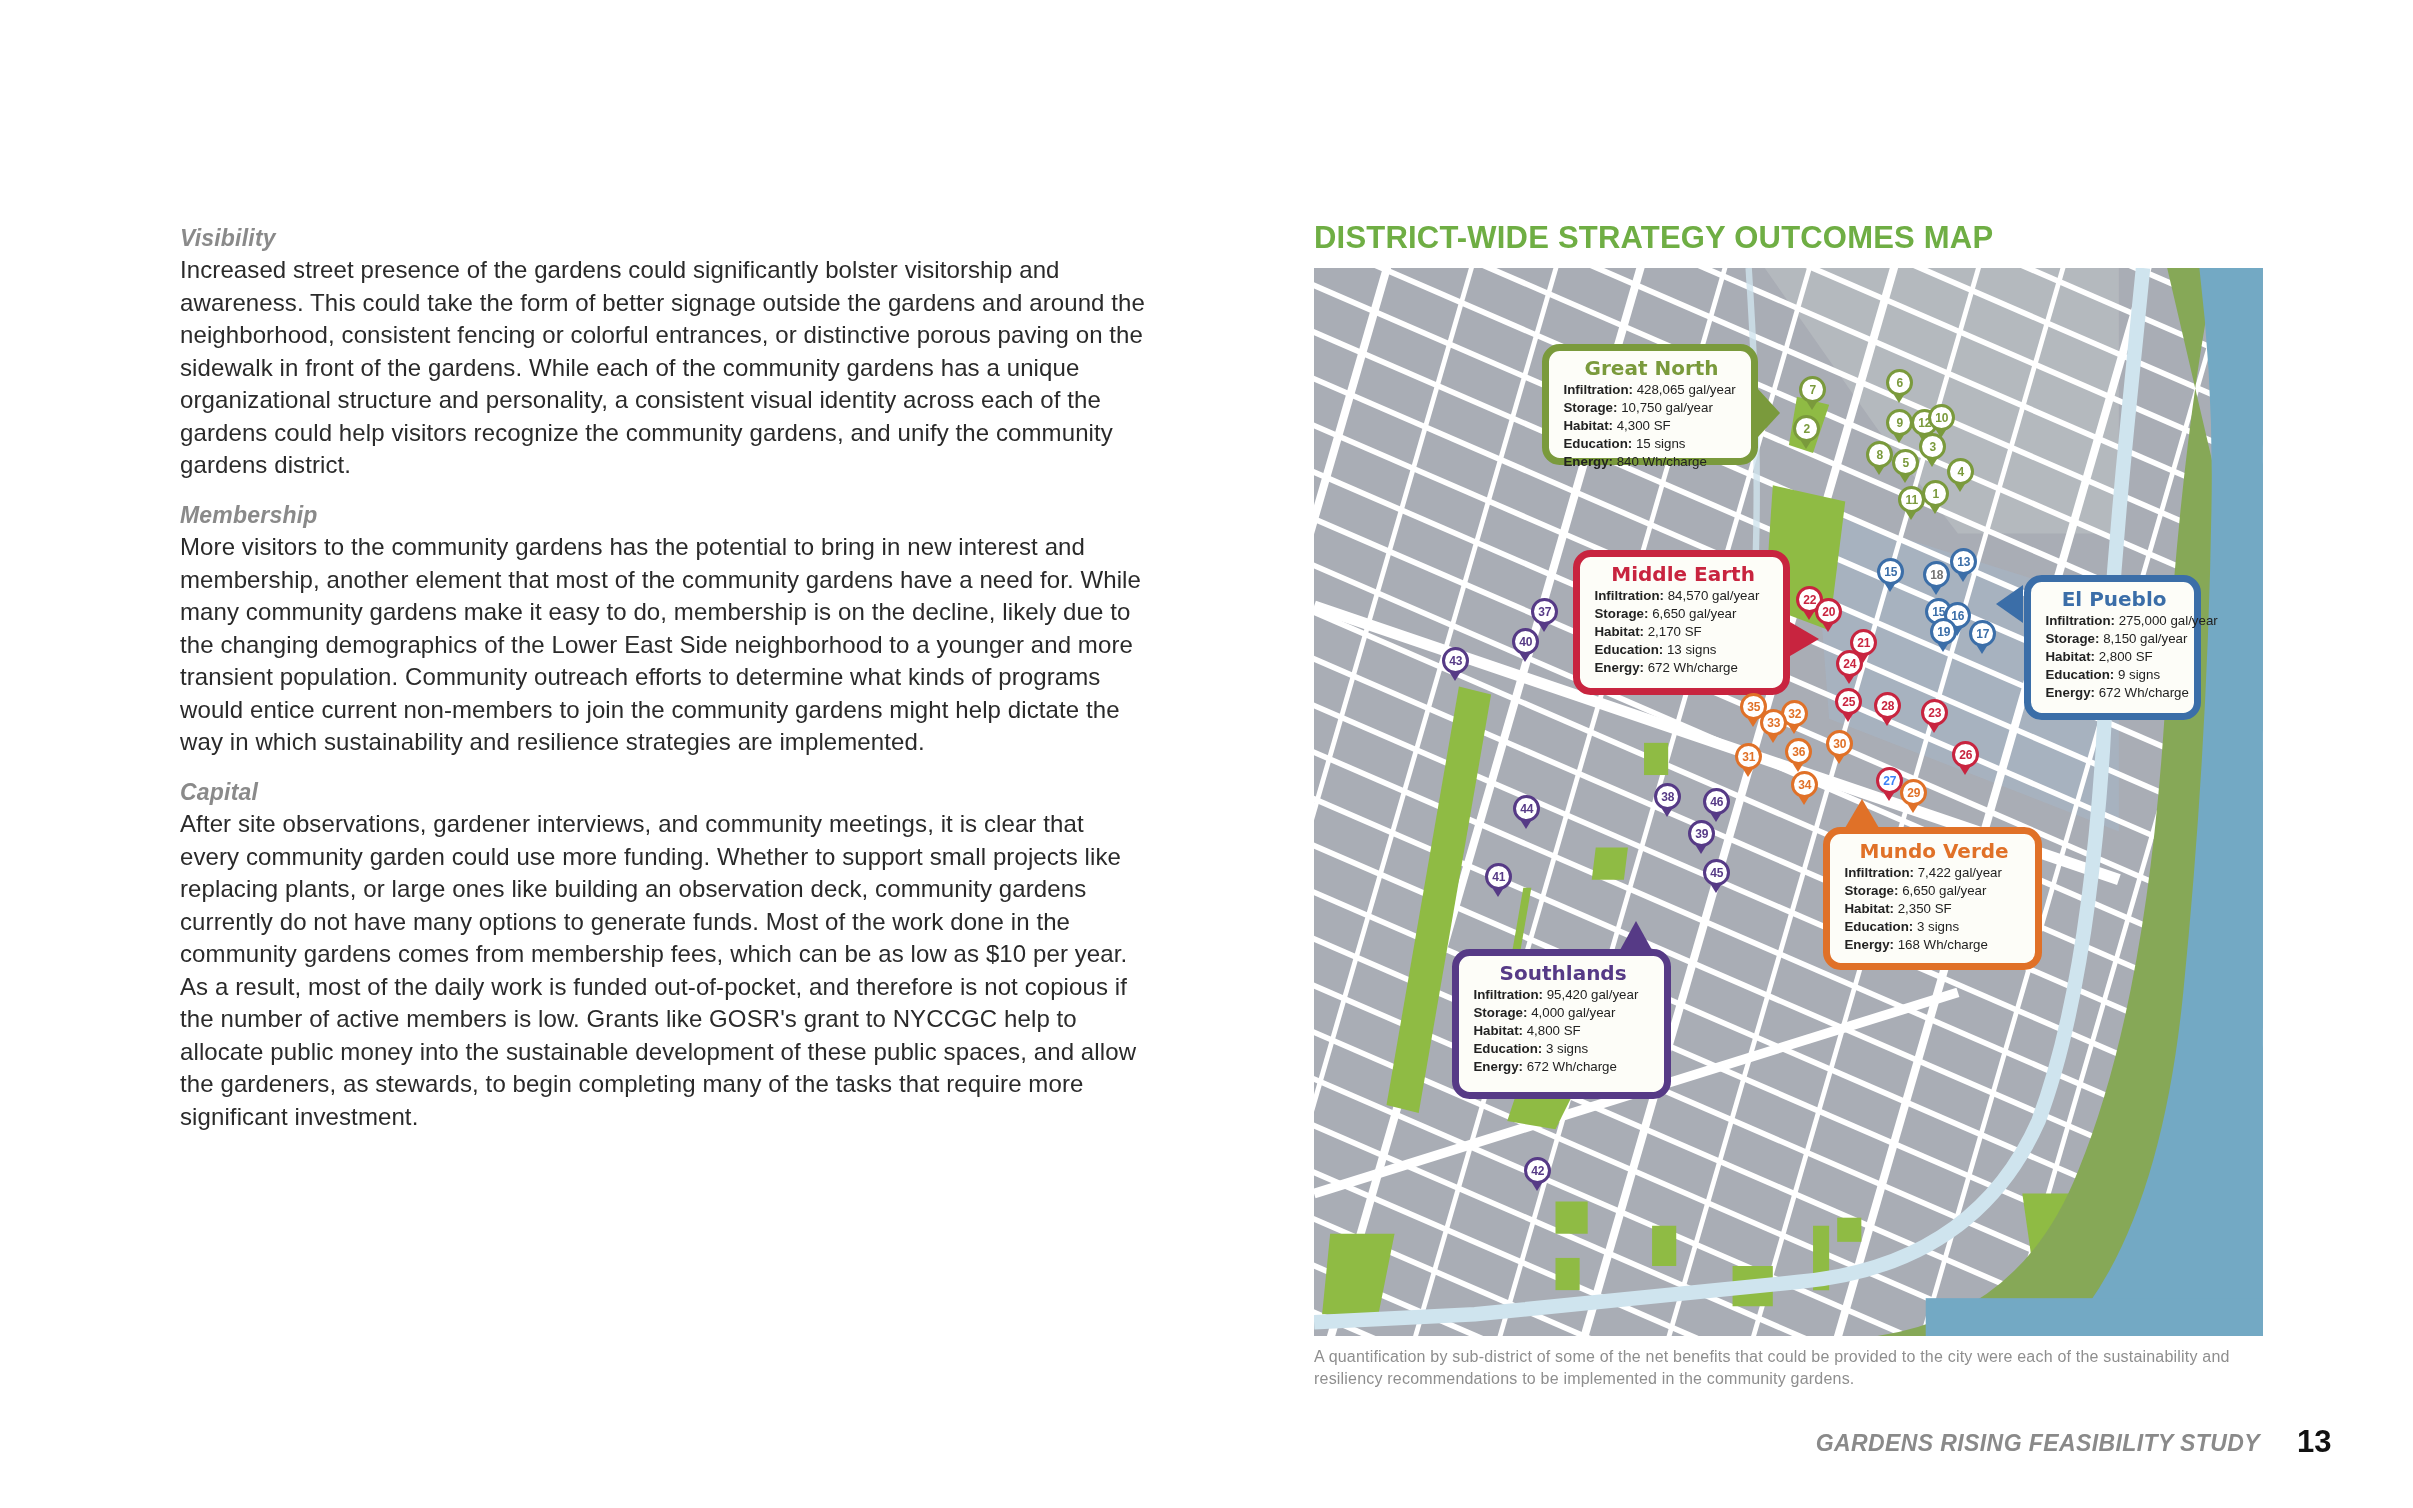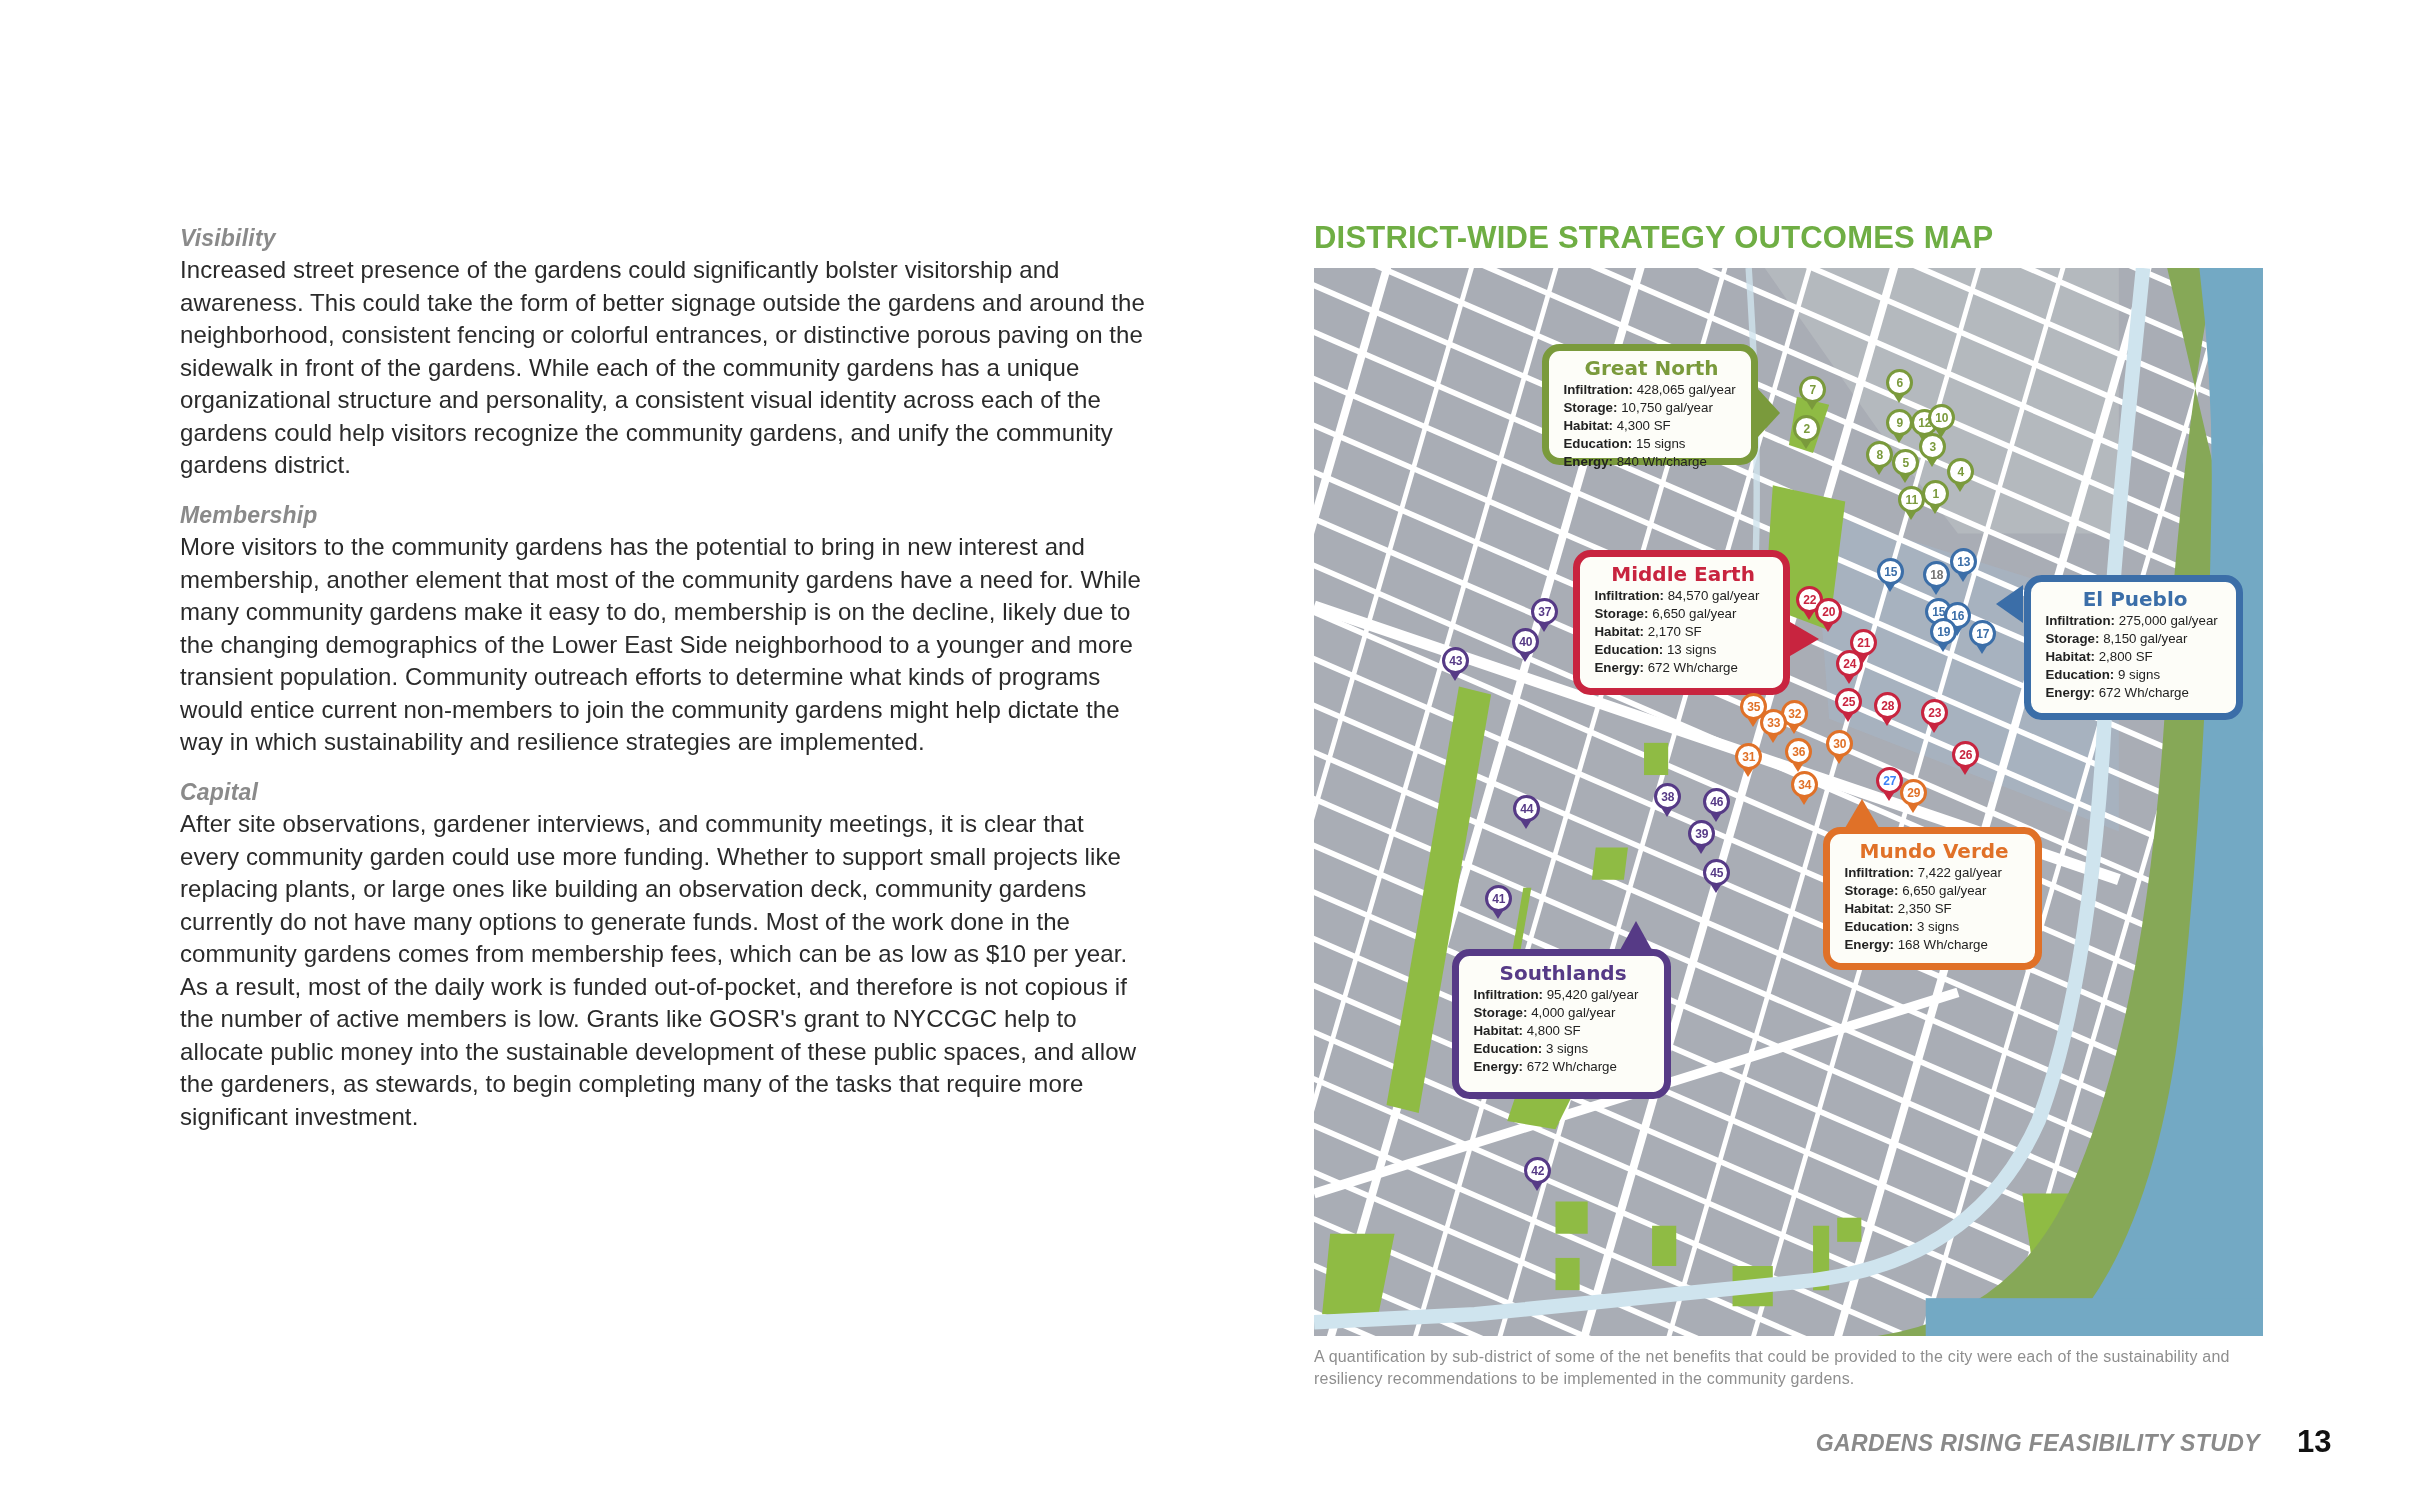--- a/index.html
+++ b/index.html
@@ -157,21 +157,21 @@
   <div class="callout" style="left:259px; top:282px; width:217px; height:145px; border-color:#c8243f;">
     <div class="ct" style="color:#c8243f">Middle Earth</div>
     <div class="row"><b>Infiltration:</b> <span>84,570 gal/year</span></div>
     <div class="row"><b>Storage:</b> <span>6,650 gal/year</span></div>
     <div class="row"><b>Habitat:</b> <span>2,170 SF</span></div>
     <div class="row"><b>Education:</b> <span>13 signs</span></div>
     <div class="row"><b>Energy:</b> <span>672 Wh/charge</span></div>
   </div>
   <div class="pointer" style="left:476px; top:354px; border-top:17.7px solid transparent; border-bottom:17.7px solid transparent; border-left:29px solid #c8243f;"></div>
 
-  <div class="callout" style="left:710px; top:307px; width:219px; height:145px; border-color:#3b6ea8;">
+  <div class="callout" style="left:710px; top:307px; width:177px; height:145px; border-color:#3b6ea8;">
     <div class="ct" style="color:#3b6ea8">El Pueblo</div>
     <div class="row"><b>Infiltration:</b> <span>275,000 gal/year</span></div>
     <div class="row"><b>Storage:</b> <span>8,150 gal/year</span></div>
     <div class="row"><b>Habitat:</b> <span>2,800 SF</span></div>
     <div class="row"><b>Education:</b> <span>9 signs</span></div>
     <div class="row"><b>Energy:</b> <span>672 Wh/charge</span></div>
   </div>
   <div class="pointer" style="left:682px; top:317px; border-top:19.3px solid transparent; border-bottom:19.3px solid transparent; border-right:27px solid #3b6ea8;"></div>
 
   <div class="callout" style="left:509px; top:559px; width:219px; height:143px; border-color:#e07128;">
@@ -235,21 +235,21 @@
   <div class="pin" style="left:600px; top:525px; border-color:#e07128; color:#e07128;">29</div>
 
   <div class="pin" style="left:231px; top:344px; border-color:#563a86; color:#563a86;">37</div>
   <div class="pin" style="left:212px; top:374px; border-color:#563a86; color:#563a86;">40</div>
   <div class="pin" style="left:142px; top:393px; border-color:#563a86; color:#563a86;">43</div>
   <div class="pin" style="left:354px; top:529px; border-color:#563a86; color:#563a86;">38</div>
   <div class="pin" style="left:403px; top:534px; border-color:#563a86; color:#563a86;">46</div>
   <div class="pin" style="left:213px; top:541px; border-color:#563a86; color:#563a86;">44</div>
   <div class="pin" style="left:388px; top:566px; border-color:#563a86; color:#563a86;">39</div>
   <div class="pin" style="left:403px; top:605px; border-color:#563a86; color:#563a86;">45</div>
-  <div class="pin" style="left:185px; top:631px; border-color:#563a86; color:#563a86;">41</div>
+  <div class="pin" style="left:185px; top:609px; border-color:#563a86; color:#563a86;">41</div>
   <div class="pin" style="left:224px; top:903px; border-color:#563a86; color:#563a86;">42</div>
 </div>
 
 <div class="caption">A quantification by sub-district of some of the net benefits that could be provided to the city were each of the sustainability and resiliency recommendations to be implemented in the community gardens.</div>
 
 <div class="footer-title">GARDENS RISING FEASIBILITY STUDY</div>
 <div class="page-num">13</div>
 
 
 </body></html>

